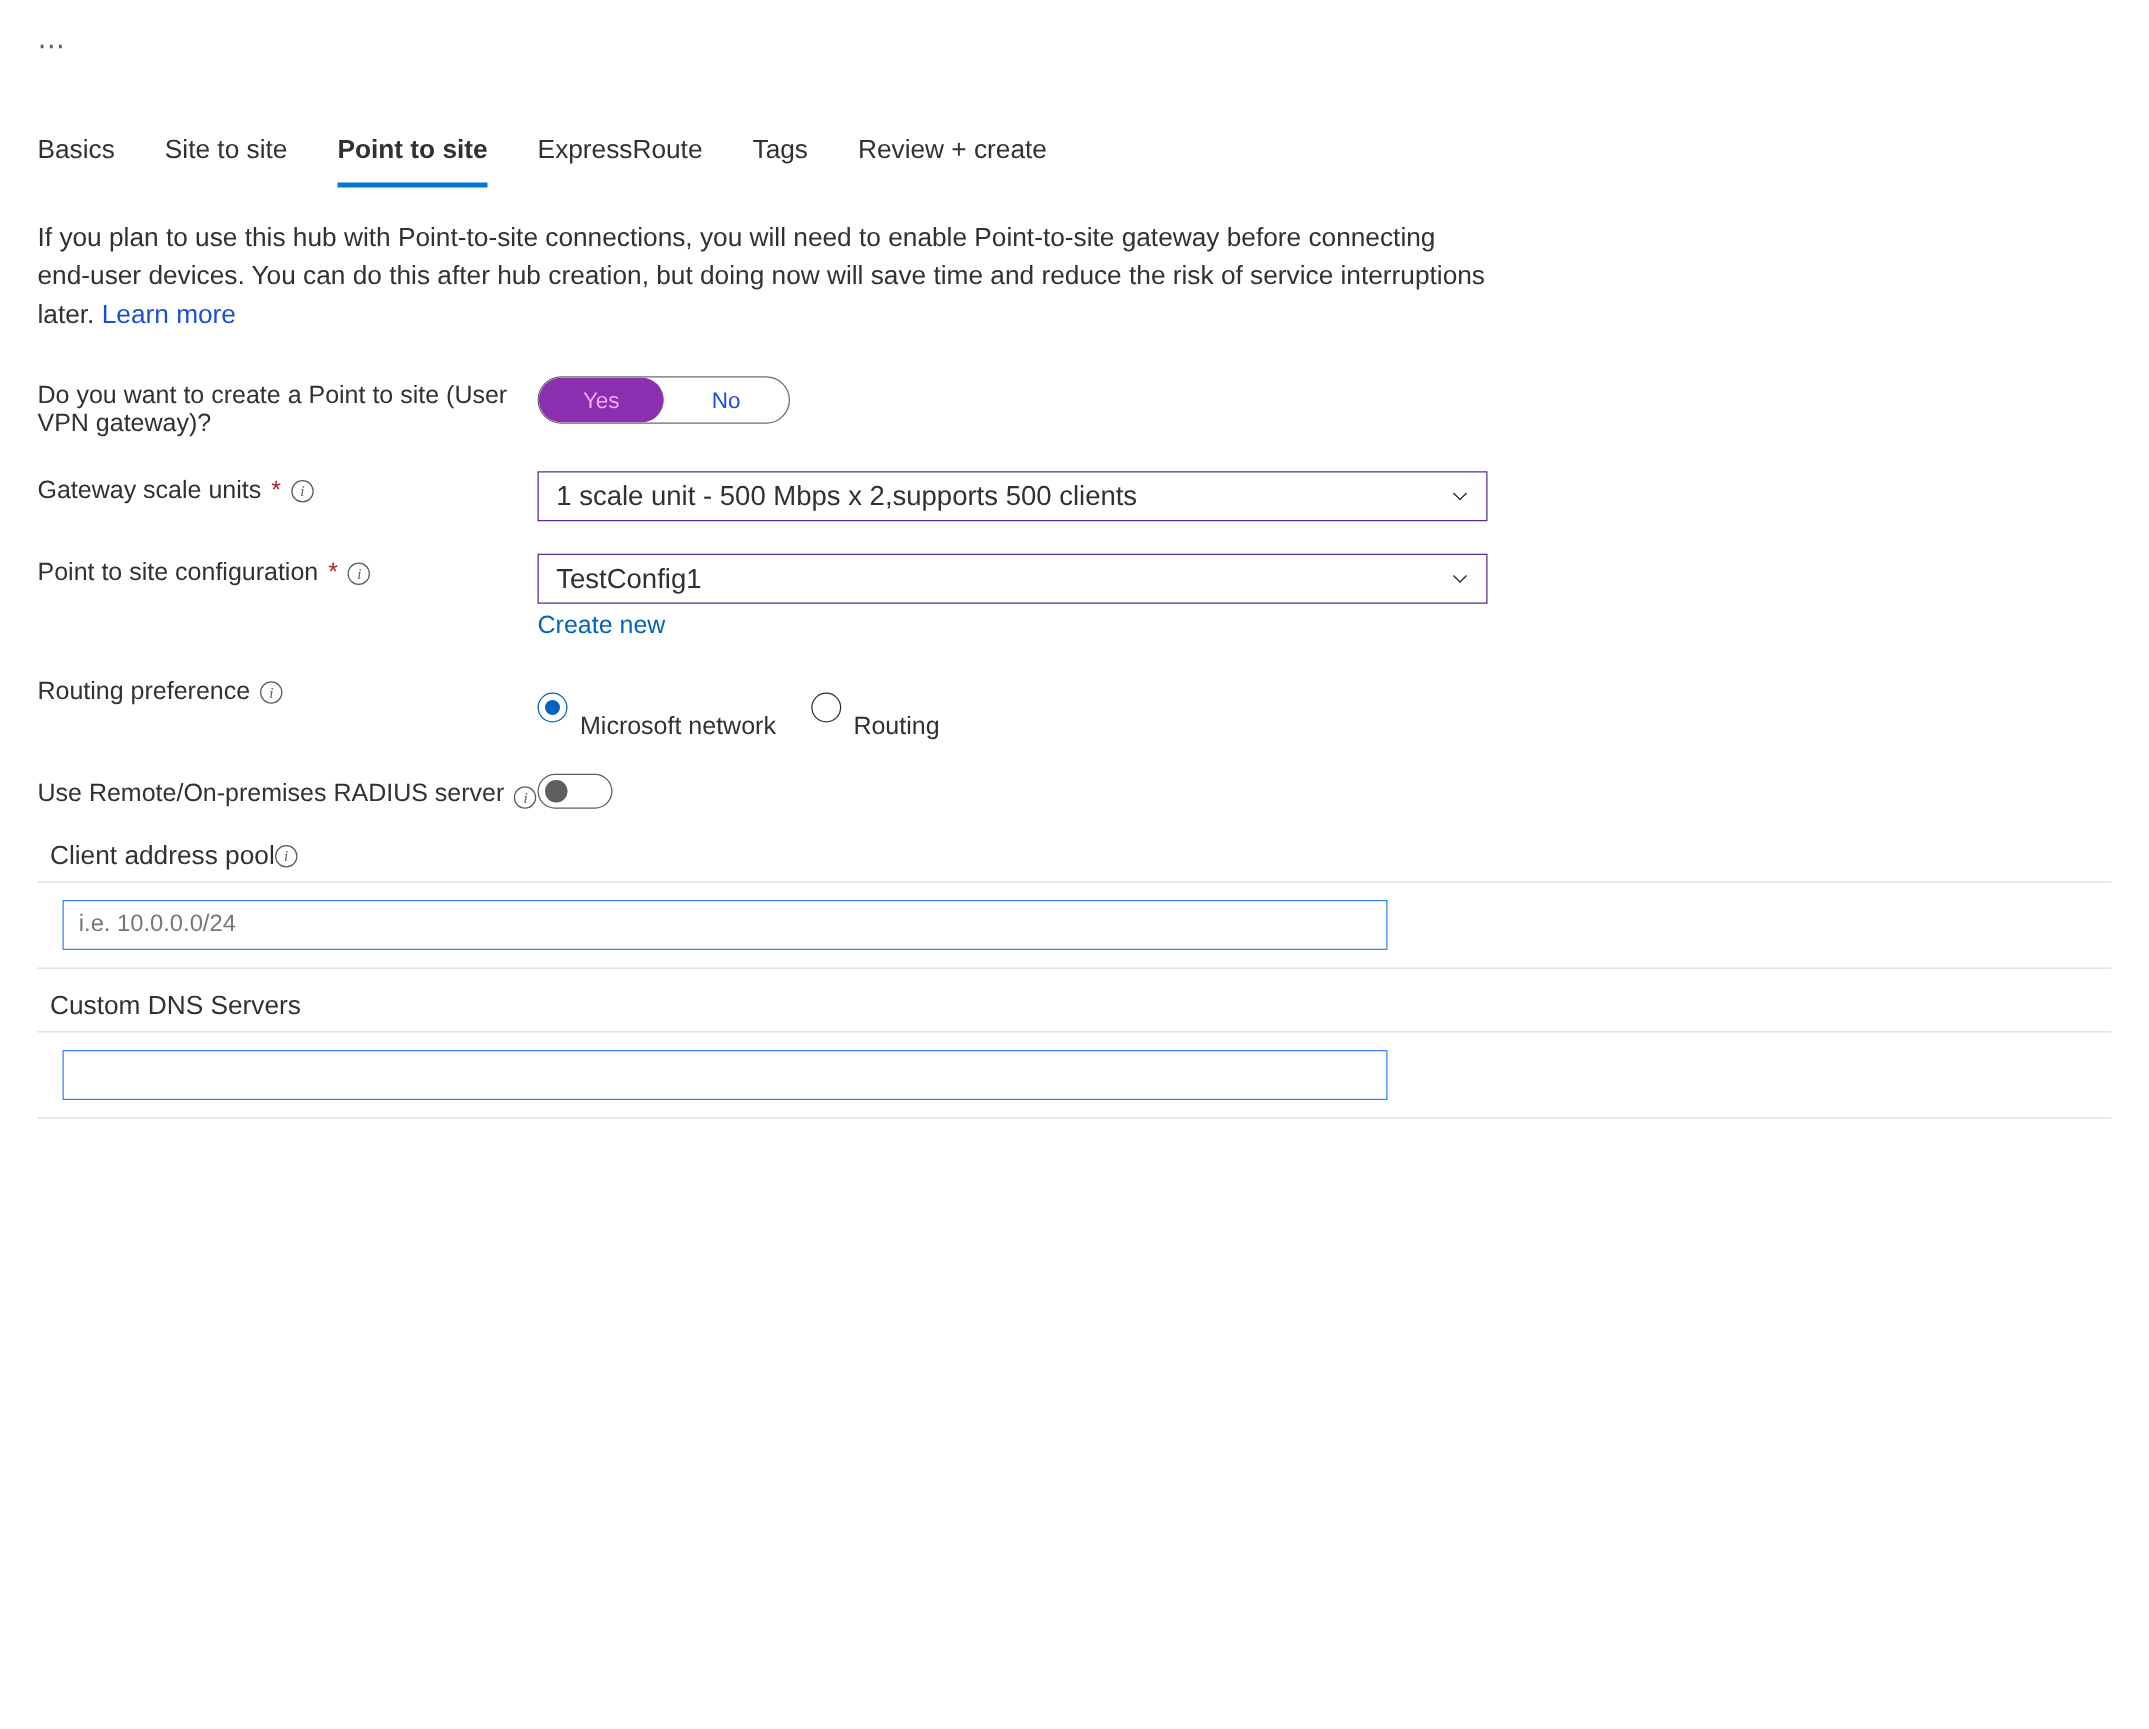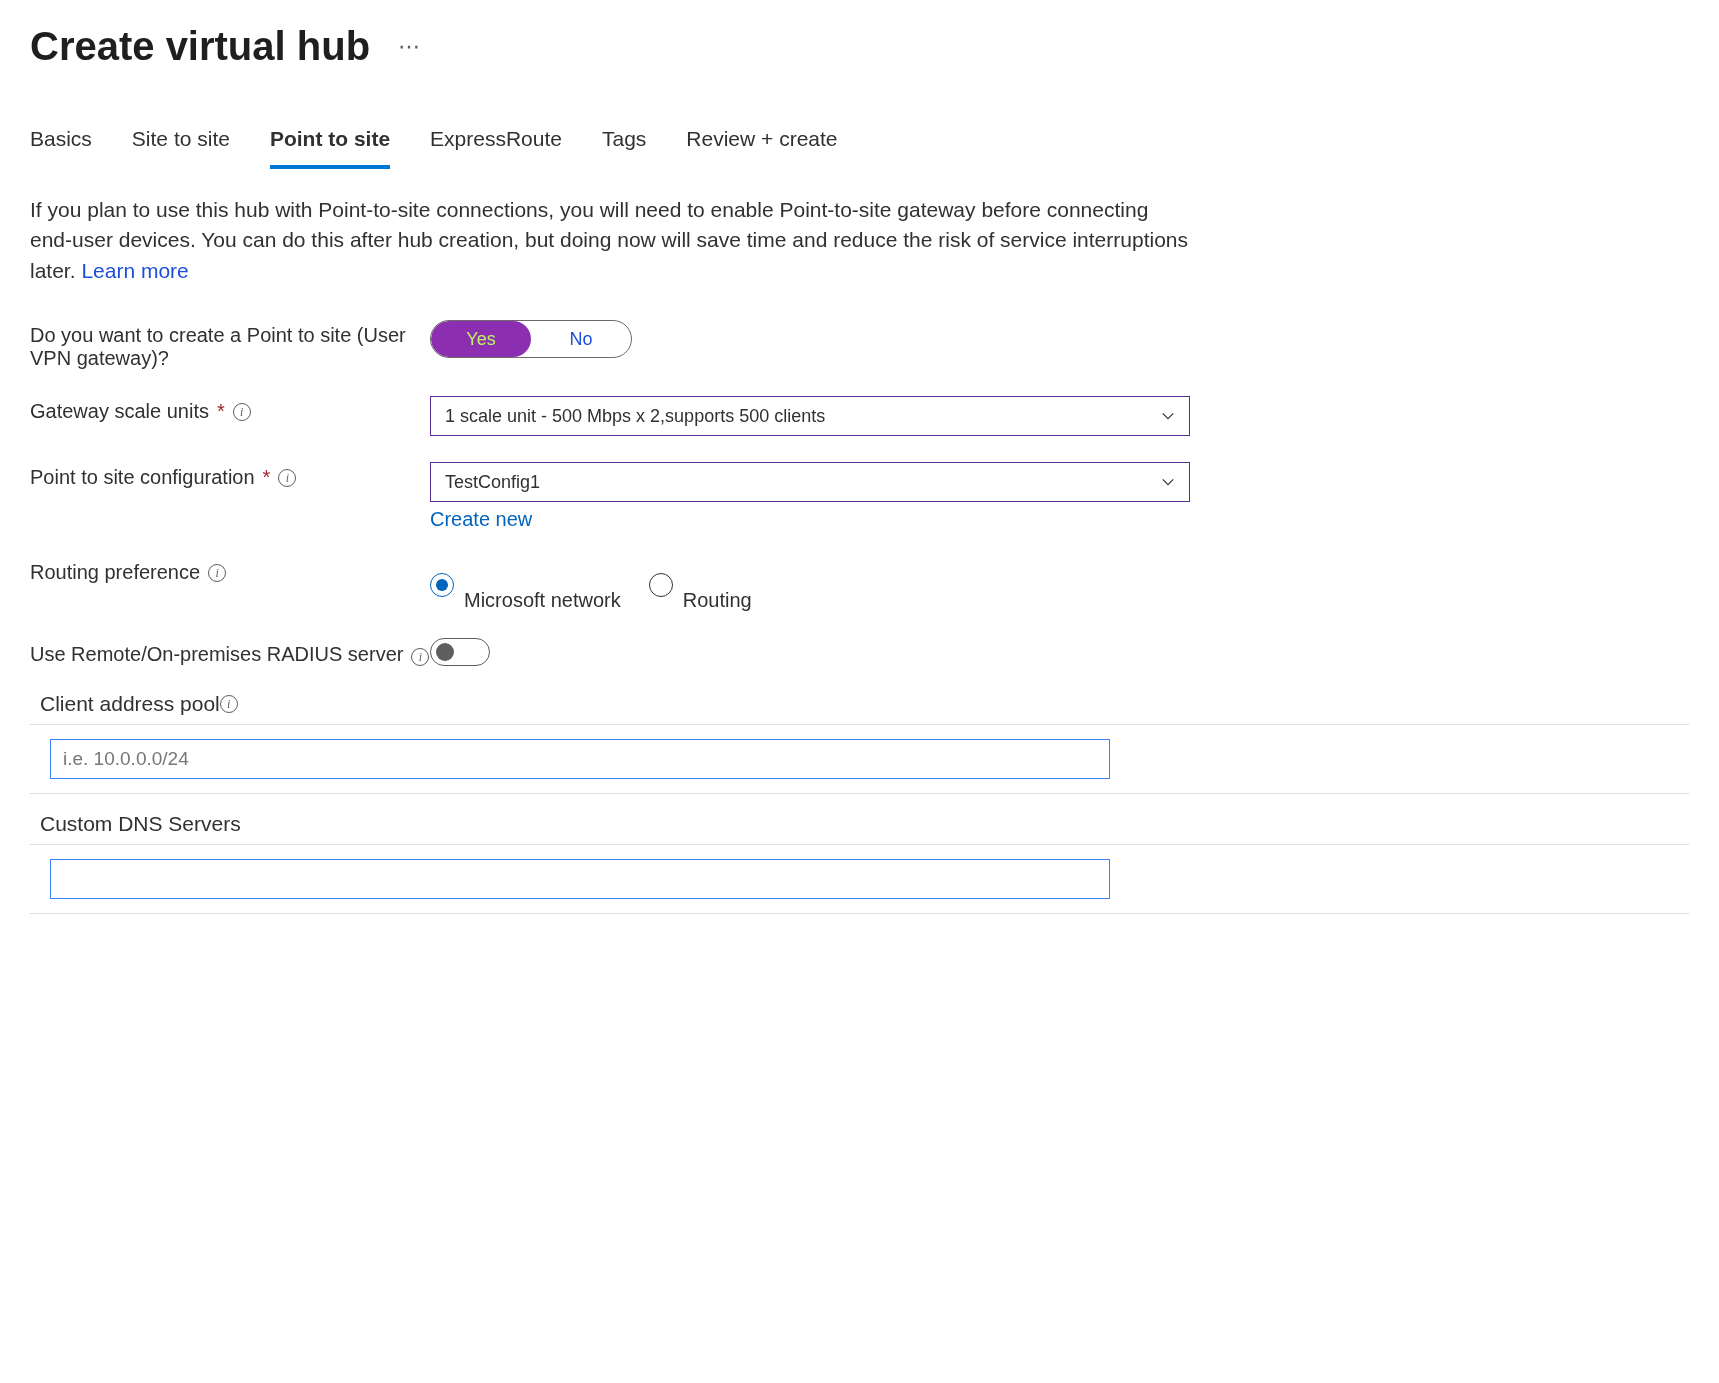--- a/index.html
+++ b/index.html
@@ -45,30 +45,30 @@
       border-radius: 30px;
       overflow: hidden;
       height: 38px;
     }
     .pill-opt {
       width: 100px;
       display: flex; align-items: center; justify-content: center;
       font-size: 18px;
       cursor: pointer;
     }
-    .pill-opt.selected { background: #8b2fb0; color: #bef264; border-radius: 30px; }
+    .pill-opt.selected { background: #8b2fb0; color: #f0abfc; border-radius: 30px; }
     .pill-opt.unselected { color: #1d4ed8; }
     
     .dropdown {
       width: 100%;
       border: 1.5px solid #5c2d91;
       height: 40px;
       display: flex; align-items: center; justify-content: space-between;
       padding: 0 14px;
-      font-size: 18px;
+      font-size: 22px;
       cursor: pointer;
       background: #fff;
     }
     .chevron {
       width: 14px; height: 14px;
     }
     .chevron svg { display:block; }
     .link { color: #0064bf; font-size: 20px; text-decoration: none; display: inline-block; margin-top: 6px; cursor:pointer;}
     
     .radio-group { display: flex; gap: 28px; align-items: center; }
@@ -104,21 +104,20 @@
       color: #323130;
       margin-left: 20px;
     }
     .text-input::placeholder { color: #767676; }
     .section-block { margin-bottom: 18px; }
   </style>
 </head>
 <body>
 
 <div class="page-title-row">
-  <h1 class="page-title">Create virtual hub</h1>
   <span class="more-icon">⋯</span>
 </div>
 
 <div class="tabs">
   <div class="tab">Basics</div>
   <div class="tab">Site to site</div>
   <div class="tab active">Point to site</div>
   <div class="tab">ExpressRoute</div>
   <div class="tab">Tags</div>
   <div class="tab">Review + create</div>

